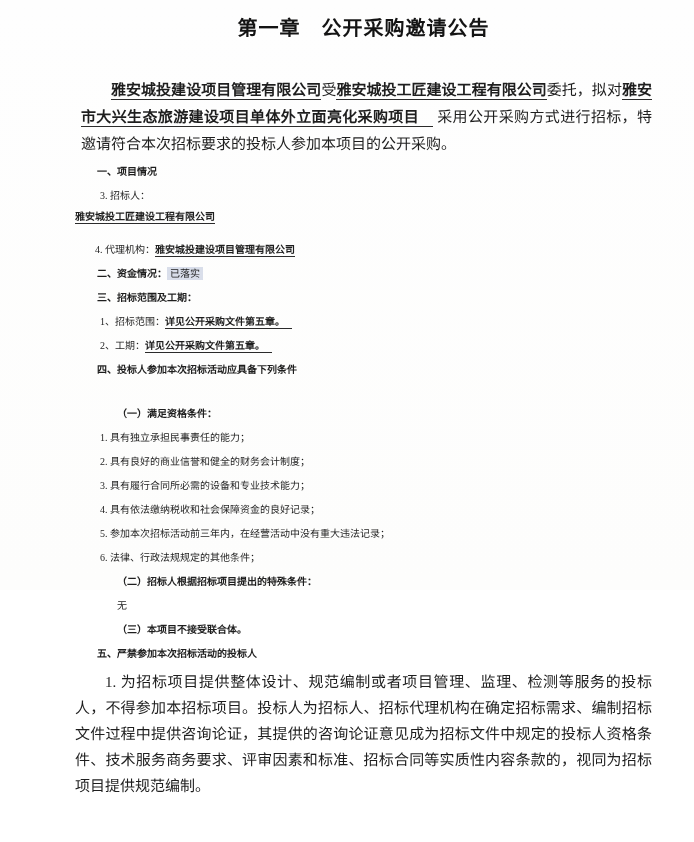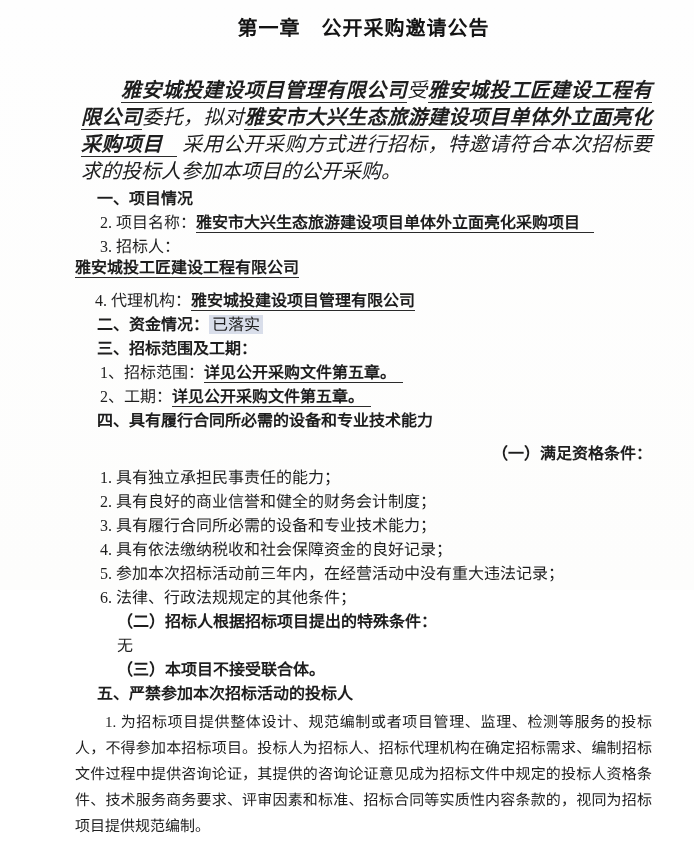--- a/index.html
+++ b/index.html
@@ -17,46 +17,45 @@
   }
   .doc-title{
     text-align:center;
     font-size:20px;
     font-weight:bold;
     letter-spacing:1px;
     margin:2px 0 36px 0;
     color:#141414;
   }
   .para{
-    font-size:20px;
+    font-size:15px;
     line-height:27px;
     text-align:justify;
     text-indent:2em;
     margin:0 0 2px 6px;
-    font-style:italic;
   }
   .line{
-    font-size:16px;
+    font-size:10px;
     line-height:24px;
     white-space:nowrap;
   }
   .ind-head{margin-left:22px;}      
   .ind-item{margin-left:25px;}      
   .ind-sub{margin-left:42px;}       
   .bold{font-weight:bold;}
   .u{
     border-bottom:1px solid #2b2b2b;
     padding-bottom:1px;
   }
   .u-ext{padding-right:14px;}
   .u-ext-sm{padding-right:7px;}
   .flush{margin-left:0;}
   .tight{margin-top:-3px;}
   .gap-before{margin-top:9px;margin-left:20px;}
-  .gap-sm{margin-top:9px;text-align:right;}
+  .gap-sm{margin-top:20px;}
   .closing{
     font-size:15px;
     line-height:26px;
     text-align:justify;
     text-indent:2em;
     margin:3px 0 0 0;
   }
   .hl{padding:1px 3px;}
 </style>
 </head>
@@ -64,38 +63,37 @@
 
 <div class="page">
 
   <div class="doc-title">第一章　公开采购邀请公告</div>
 
   <p class="para"><span class="bold u">雅安城投建设项目管理有限公司</span><span>受</span><span class="bold u">雅安城投工匠建设工程有限公司</span><span>委托，拟对</span><span class="bold u u-ext">雅安市大兴生态旅游建设项目单体外立面亮化采购项目</span><span> 采用公开采购方式进行招标，特邀请符合本次招标要求的投标人参加本项目的公开采购。</span></p>
 
   <div class="line ind-head bold">一、项目情况</div>
 
 
-  <div class="line ind-item"><span>2. 项目名称：</span><span class="bold u u-ext">雅安市大兴生态旅游建设项目单体外立面亮化采购项目</span></div>
 
   <div class="line ind-item"><span>3. 招标人：</span></div>
 
   <div class="line flush tight"><span class="bold u">雅安城投工匠建设工程有限公司</span></div>
 
   <div class="line ind-item gap-before"><span>4. 代理机构：</span><span class="bold u">雅安城投建设项目管理有限公司</span></div>
 
   <div class="line ind-head"><span class="bold">二、资金情况：</span><span class="hl" style="background: rgb(217, 222, 234);">已落实</span></div>
 
   <div class="line ind-head bold">三、招标范围及工期：</div>
 
   <div class="line ind-item"><span>1、招标范围：</span><span class="bold u u-ext-sm">详见公开采购文件第五章。</span></div>
 
   <div class="line ind-item"><span>2、工期：</span><span class="bold u u-ext-sm">详见公开采购文件第五章。</span></div>
 
 
-  <div class="line ind-head bold">四、具有履行合同所必需的设备和专业技术能力</div>
+  <div class="line ind-head bold">四、投标人参加本次招标活动应具备下列条件</div>
 
   <div class="line ind-sub bold gap-sm">（一）满足资格条件：</div>
 
   <div class="line ind-item">1. 具有独立承担民事责任的能力；</div>
   <div class="line ind-item">2. 具有良好的商业信誉和健全的财务会计制度；</div>
   <div class="line ind-item">3. 具有履行合同所必需的设备和专业技术能力；</div>
   <div class="line ind-item">4. 具有依法缴纳税收和社会保障资金的良好记录；</div>
   <div class="line ind-item">5. 参加本次招标活动前三年内，在经营活动中没有重大违法记录；</div>
   <div class="line ind-item">6. 法律、行政法规规定的其他条件；</div>
 

